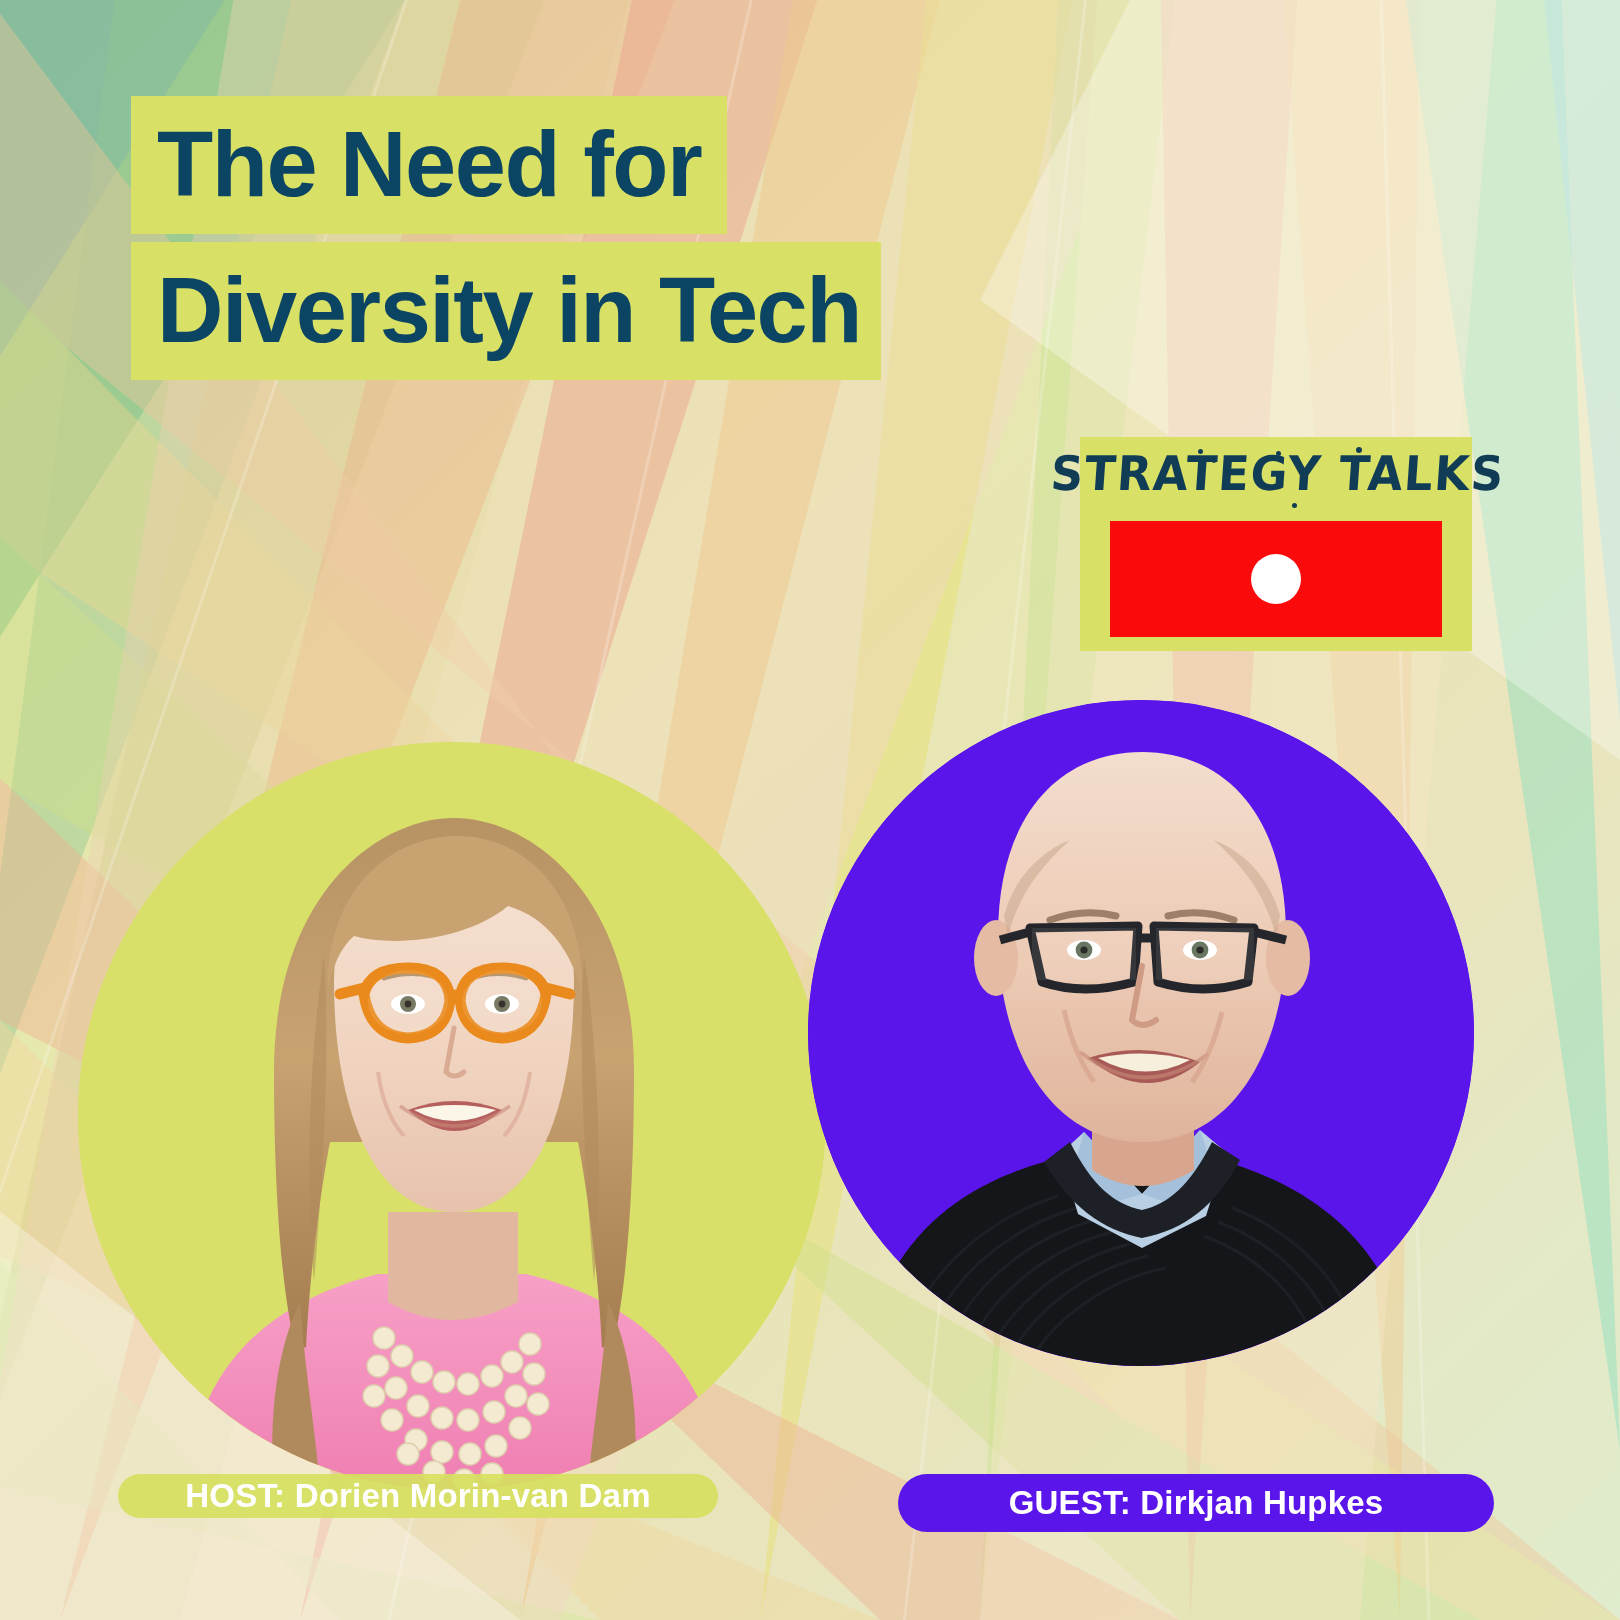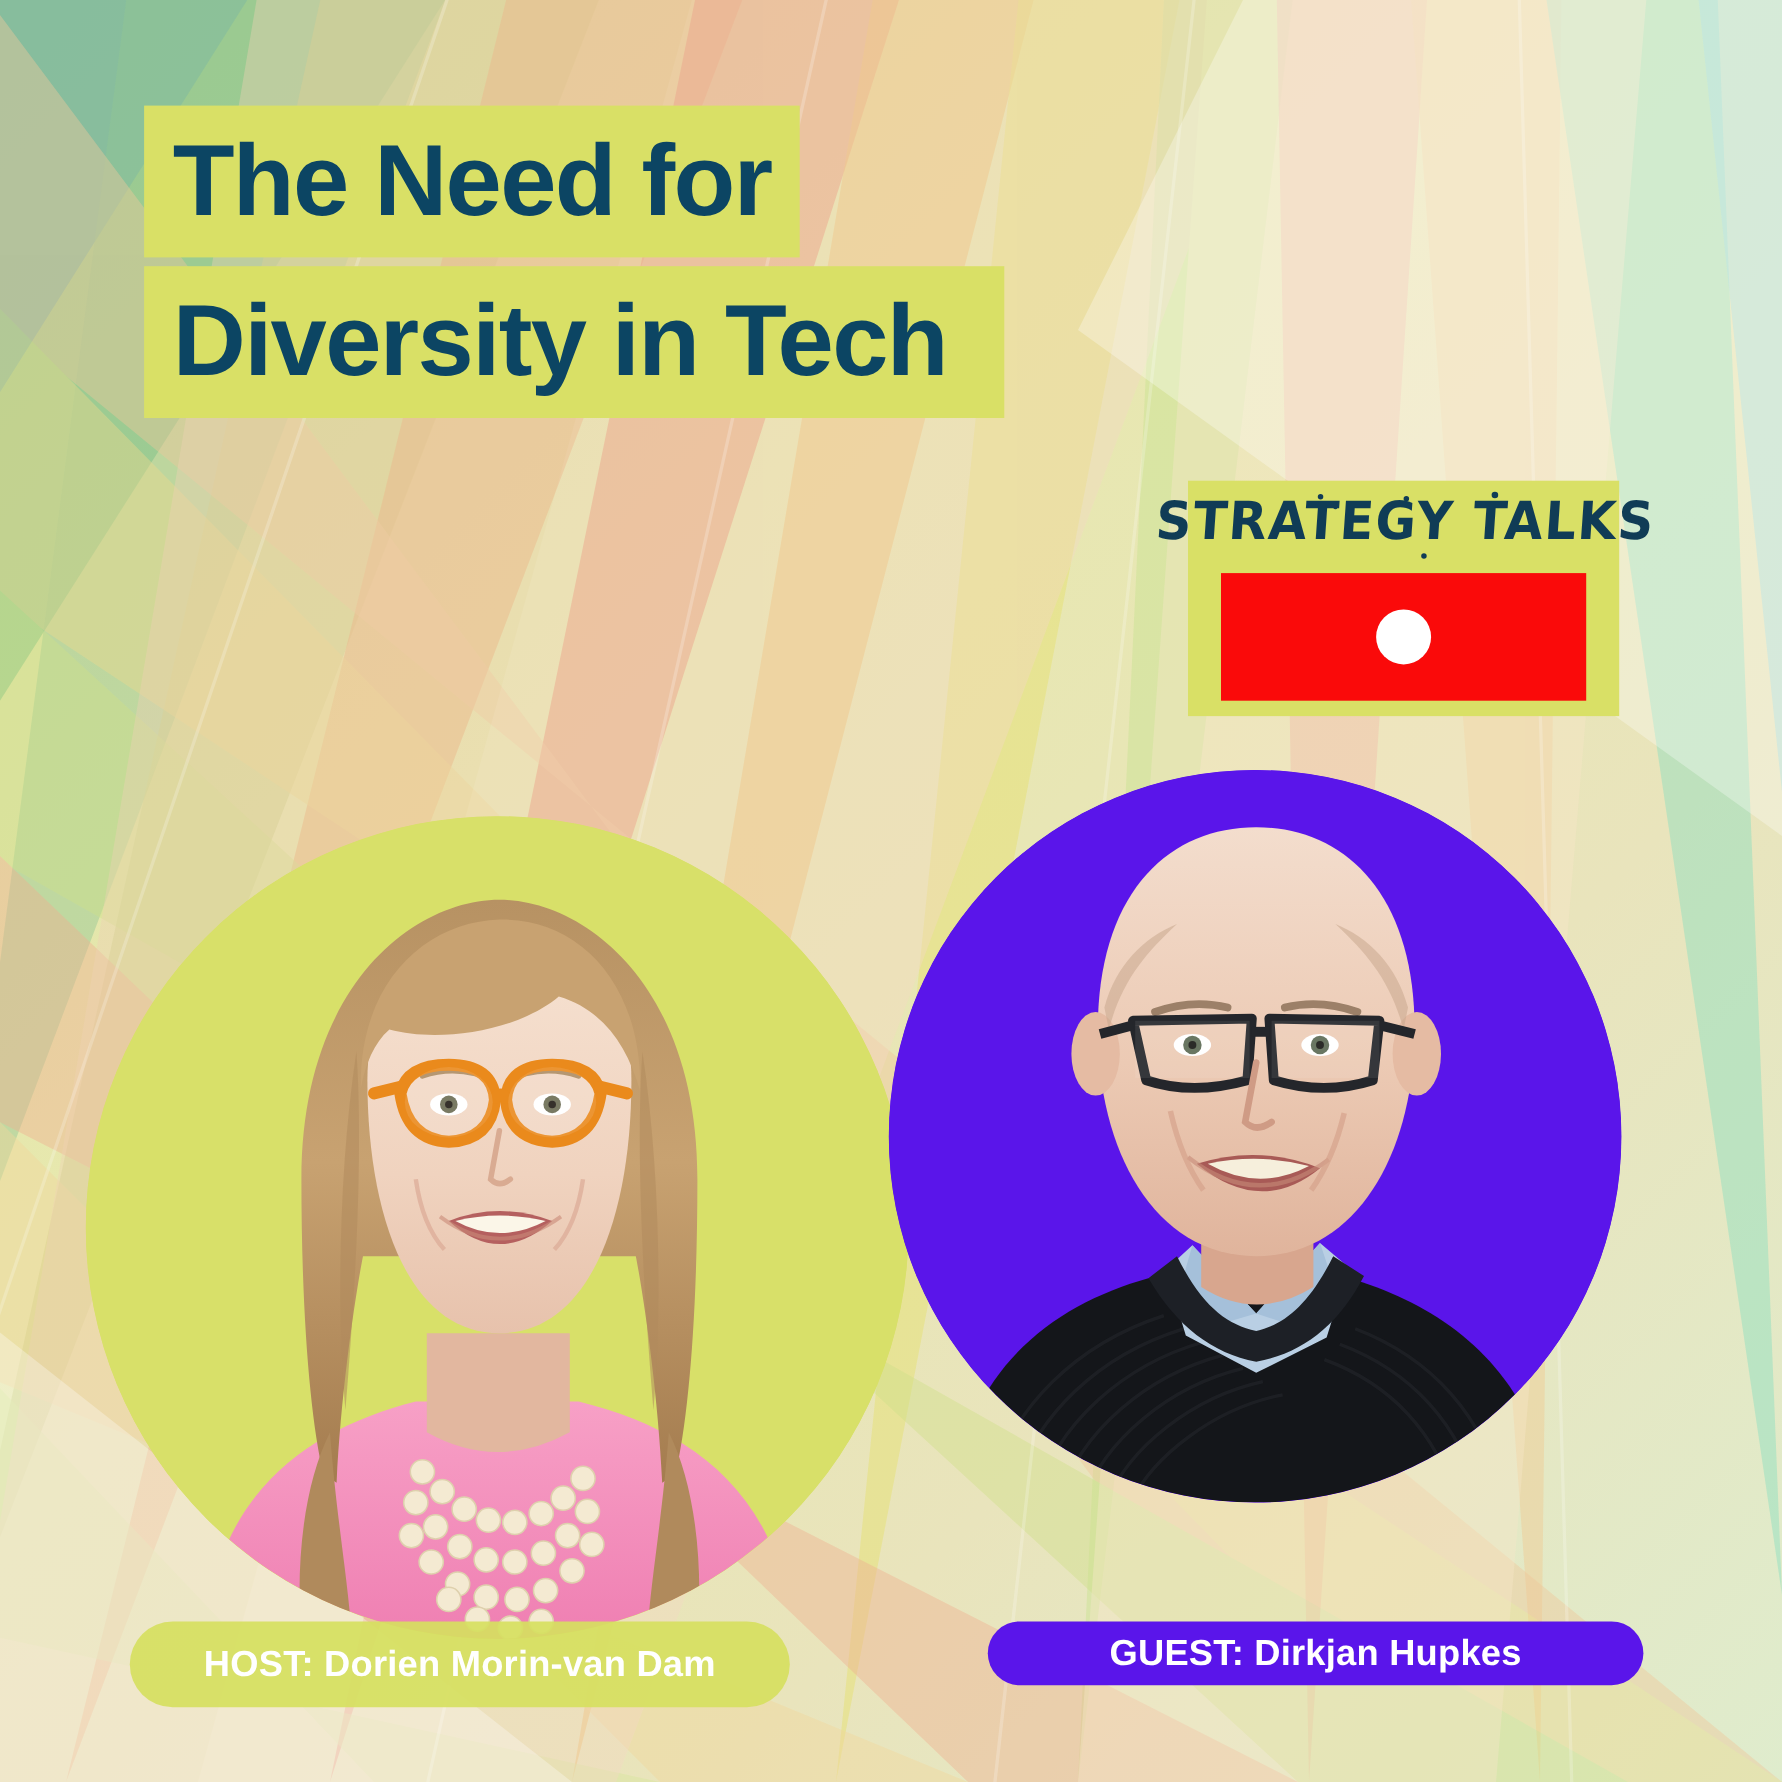--- a/index.html
+++ b/index.html
@@ -22,21 +22,21 @@
   .title-wrap{position:absolute;left:131px;top:96px;z-index:6;}
   .title-line{
     display:block;width:max-content;
     background:#d9e066;
     color:#0c4563;
     font-size:92px;line-height:1.0;
     font-weight:700;letter-spacing:-1.5px;
     padding:22px 26px 24px 26px;
     margin-bottom:8px;
   }
-  .title-line.l2{padding-right:52px;}
+  .title-line.l2{padding-right:20px;}
 
   
   .badge{
     position:absolute;left:1080px;top:437px;width:392px;height:214px;
     background:#d9e066;z-index:7;
     display:flex;flex-direction:column;align-items:center;
   }
   .badge-top{
     height:72px;display:flex;align-items:center;justify-content:center;
     width:100%;position:relative;
@@ -67,21 +67,21 @@
   .host-circle{left:78px;top:742px;width:748px;height:748px;background:#d8e069;z-index:4;}
   .guest-circle{left:808px;top:700px;width:666px;height:666px;background:#5a15ea;z-index:4;}
 
   
   .pill{
     position:absolute;z-index:9;border-radius:60px;
     display:flex;align-items:center;justify-content:center;
     color:#ffffff;font-weight:700;white-space:nowrap;
   }
   .host-pill{
-    left:118px;top:1474px;width:600px;height:78px;
+    left:118px;top:1474px;width:600px;height:44px;
     background:rgba(214,224,96,.92);font-size:33px;letter-spacing:.2px;
   }
   .guest-pill{
     left:898px;top:1474px;width:596px;height:58px;
     background:#5a15ea;font-size:33px;letter-spacing:.2px;
   }
 </style>
 </head>
 <body>
 

